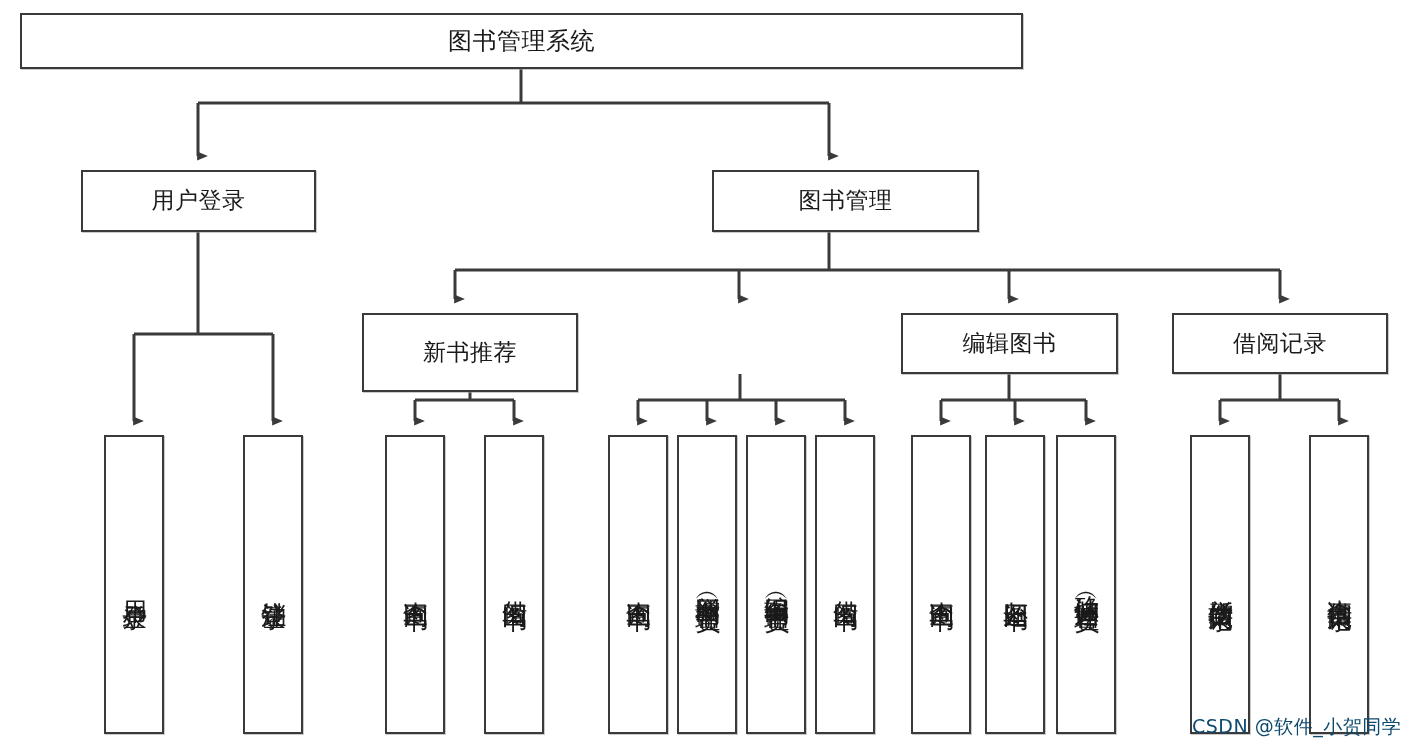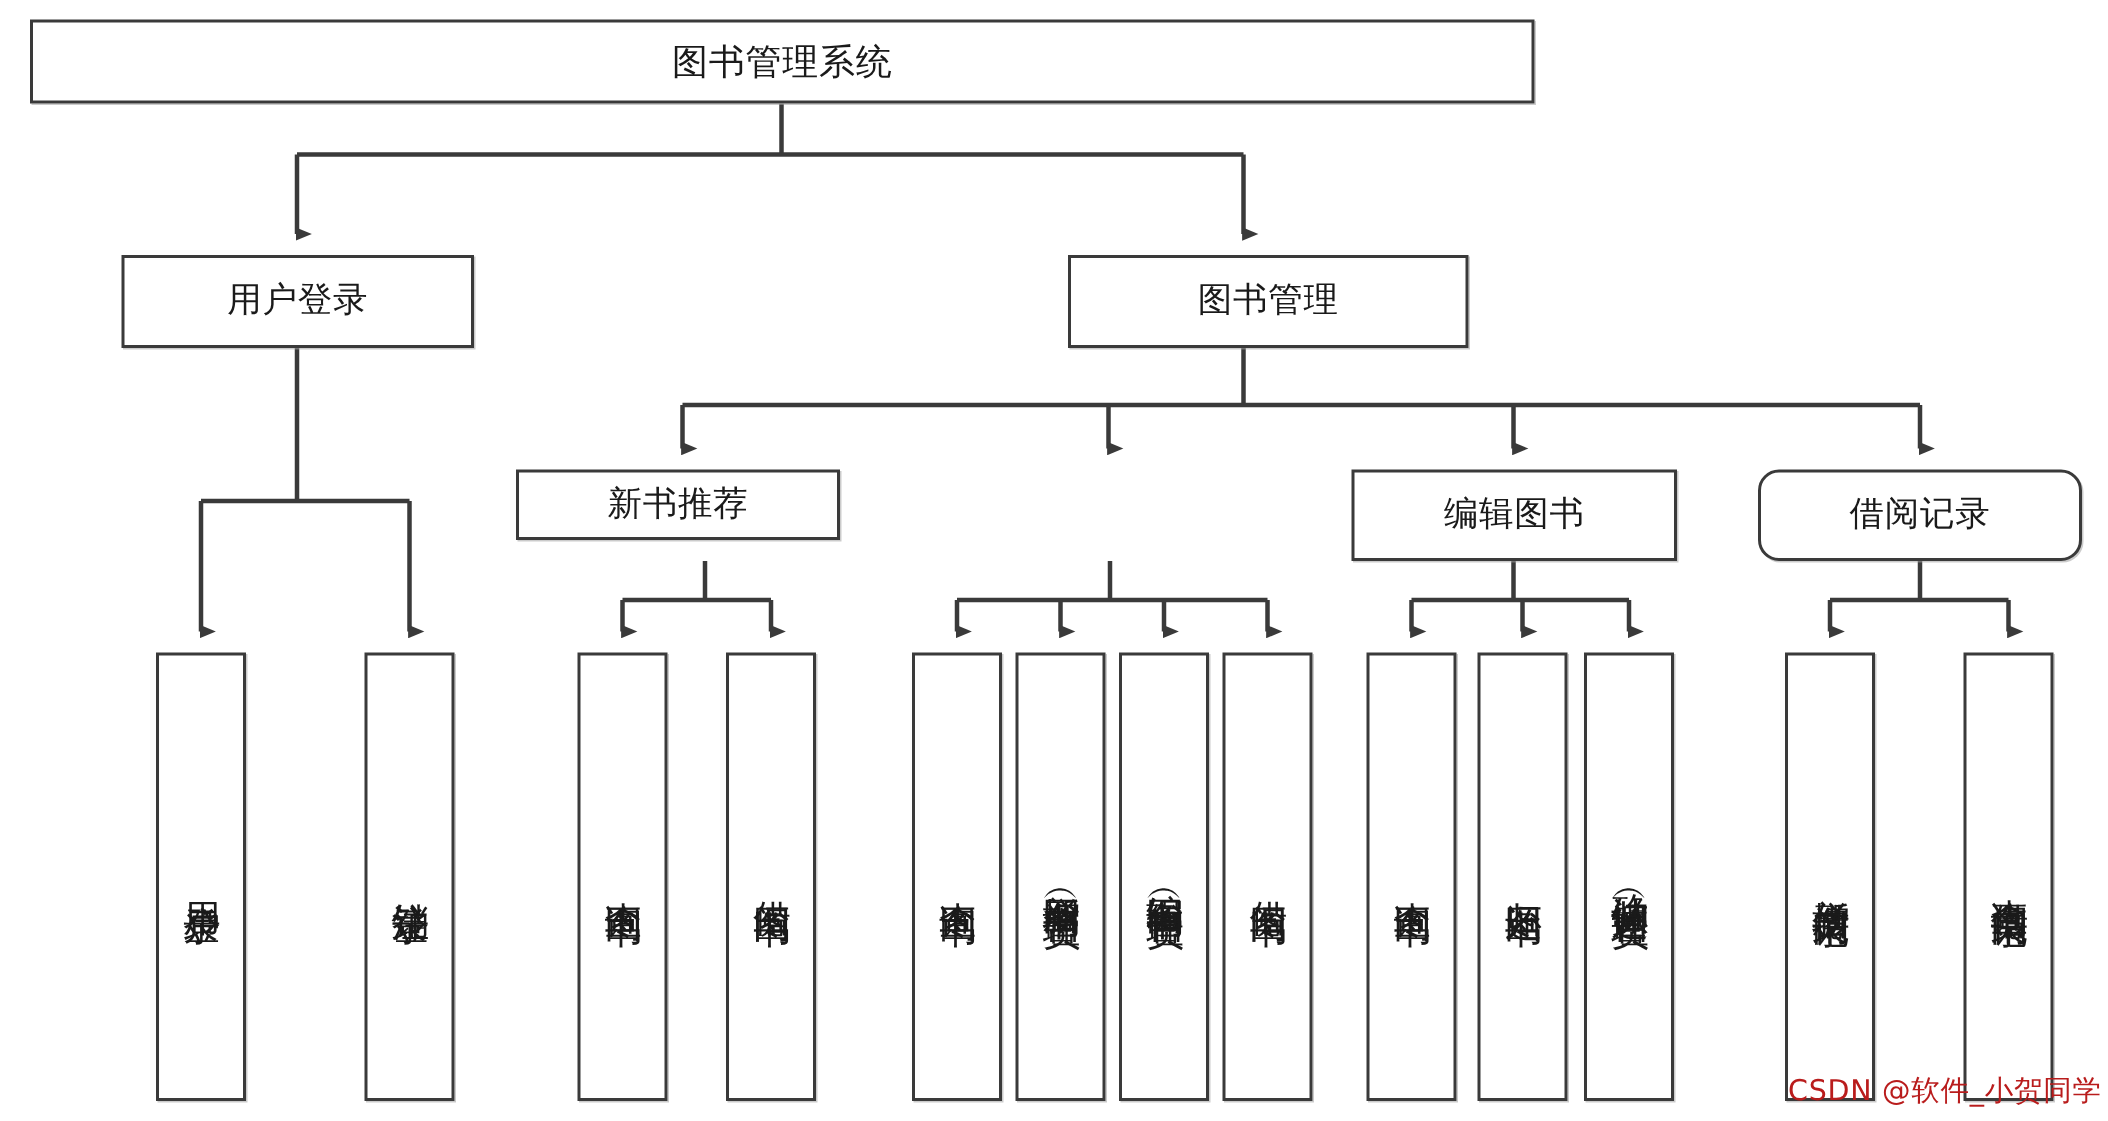--- a/index.html
+++ b/index.html
@@ -139,27 +139,27 @@
     <span class="label">图书管理系统</span>
   </div>
 
   <div class="node horiz" style="left: 81px; top: 170px; width: 235px; height: 62px;">
     <span class="label">用户登录</span>
   </div>
   <div class="node horiz" style="left: 712px; top: 170px; width: 267px; height: 62px;">
     <span class="label">图书管理</span>
   </div>
 
-  <div class="node horiz" style="left: 344px; top: 313px; width: 216px; height: 47px;">
+  <div class="node horiz" style="left: 362px; top: 313px; width: 216px; height: 79px;">
     <span class="label">新书推荐</span>
   </div>
   <div class="node horiz" style="left: 901px; top: 313px; width: 217px; height: 61px;">
     <span class="label">编辑图书</span>
   </div>
-  <div class="node horiz" style="left: 1172px; top: 313px; width: 216px; height: 61px; border-radius: 14px;">
+  <div class="node horiz" style="left: 1172px; top: 313px; width: 216px; height: 61px;">
     <span class="label">借阅记录</span>
   </div>
 
   <div class="node vert" style="left: 104px; top: 435px; width: 60px; height: 299px;">
     <span class="label">用户登录</span>
   </div>
   <div class="node vert" style="left: 243px; top: 435px; width: 60px; height: 299px;">
     <span class="label">注销登录</span>
   </div>
   <div class="node vert" style="left: 385px; top: 435px; width: 60px; height: 299px;">
@@ -189,15 +189,15 @@
   <div class="node vert" style="left: 1056px; top: 435px; width: 60px; height: 299px;">
     <span class="label">确认归还（管理员）</span>
   </div>
   <div class="node vert" style="left: 1190px; top: 435px; width: 60px; height: 299px;">
     <span class="label">新增借阅记录</span>
   </div>
   <div class="node vert" style="left: 1309px; top: 435px; width: 60px; height: 299px;">
     <span class="label">查询借阅记录</span>
   </div>
 
-  <div class="watermark" style="left: 1192px; top: 714px; color: #b91c1c;">CSDN @软件_小贺同学</div>
+  <div class="watermark" style="left: 1192px; top: 714px; color: #0c4a6e;">CSDN @软件_小贺同学</div>
 
 </div>
 
 </body></html>

